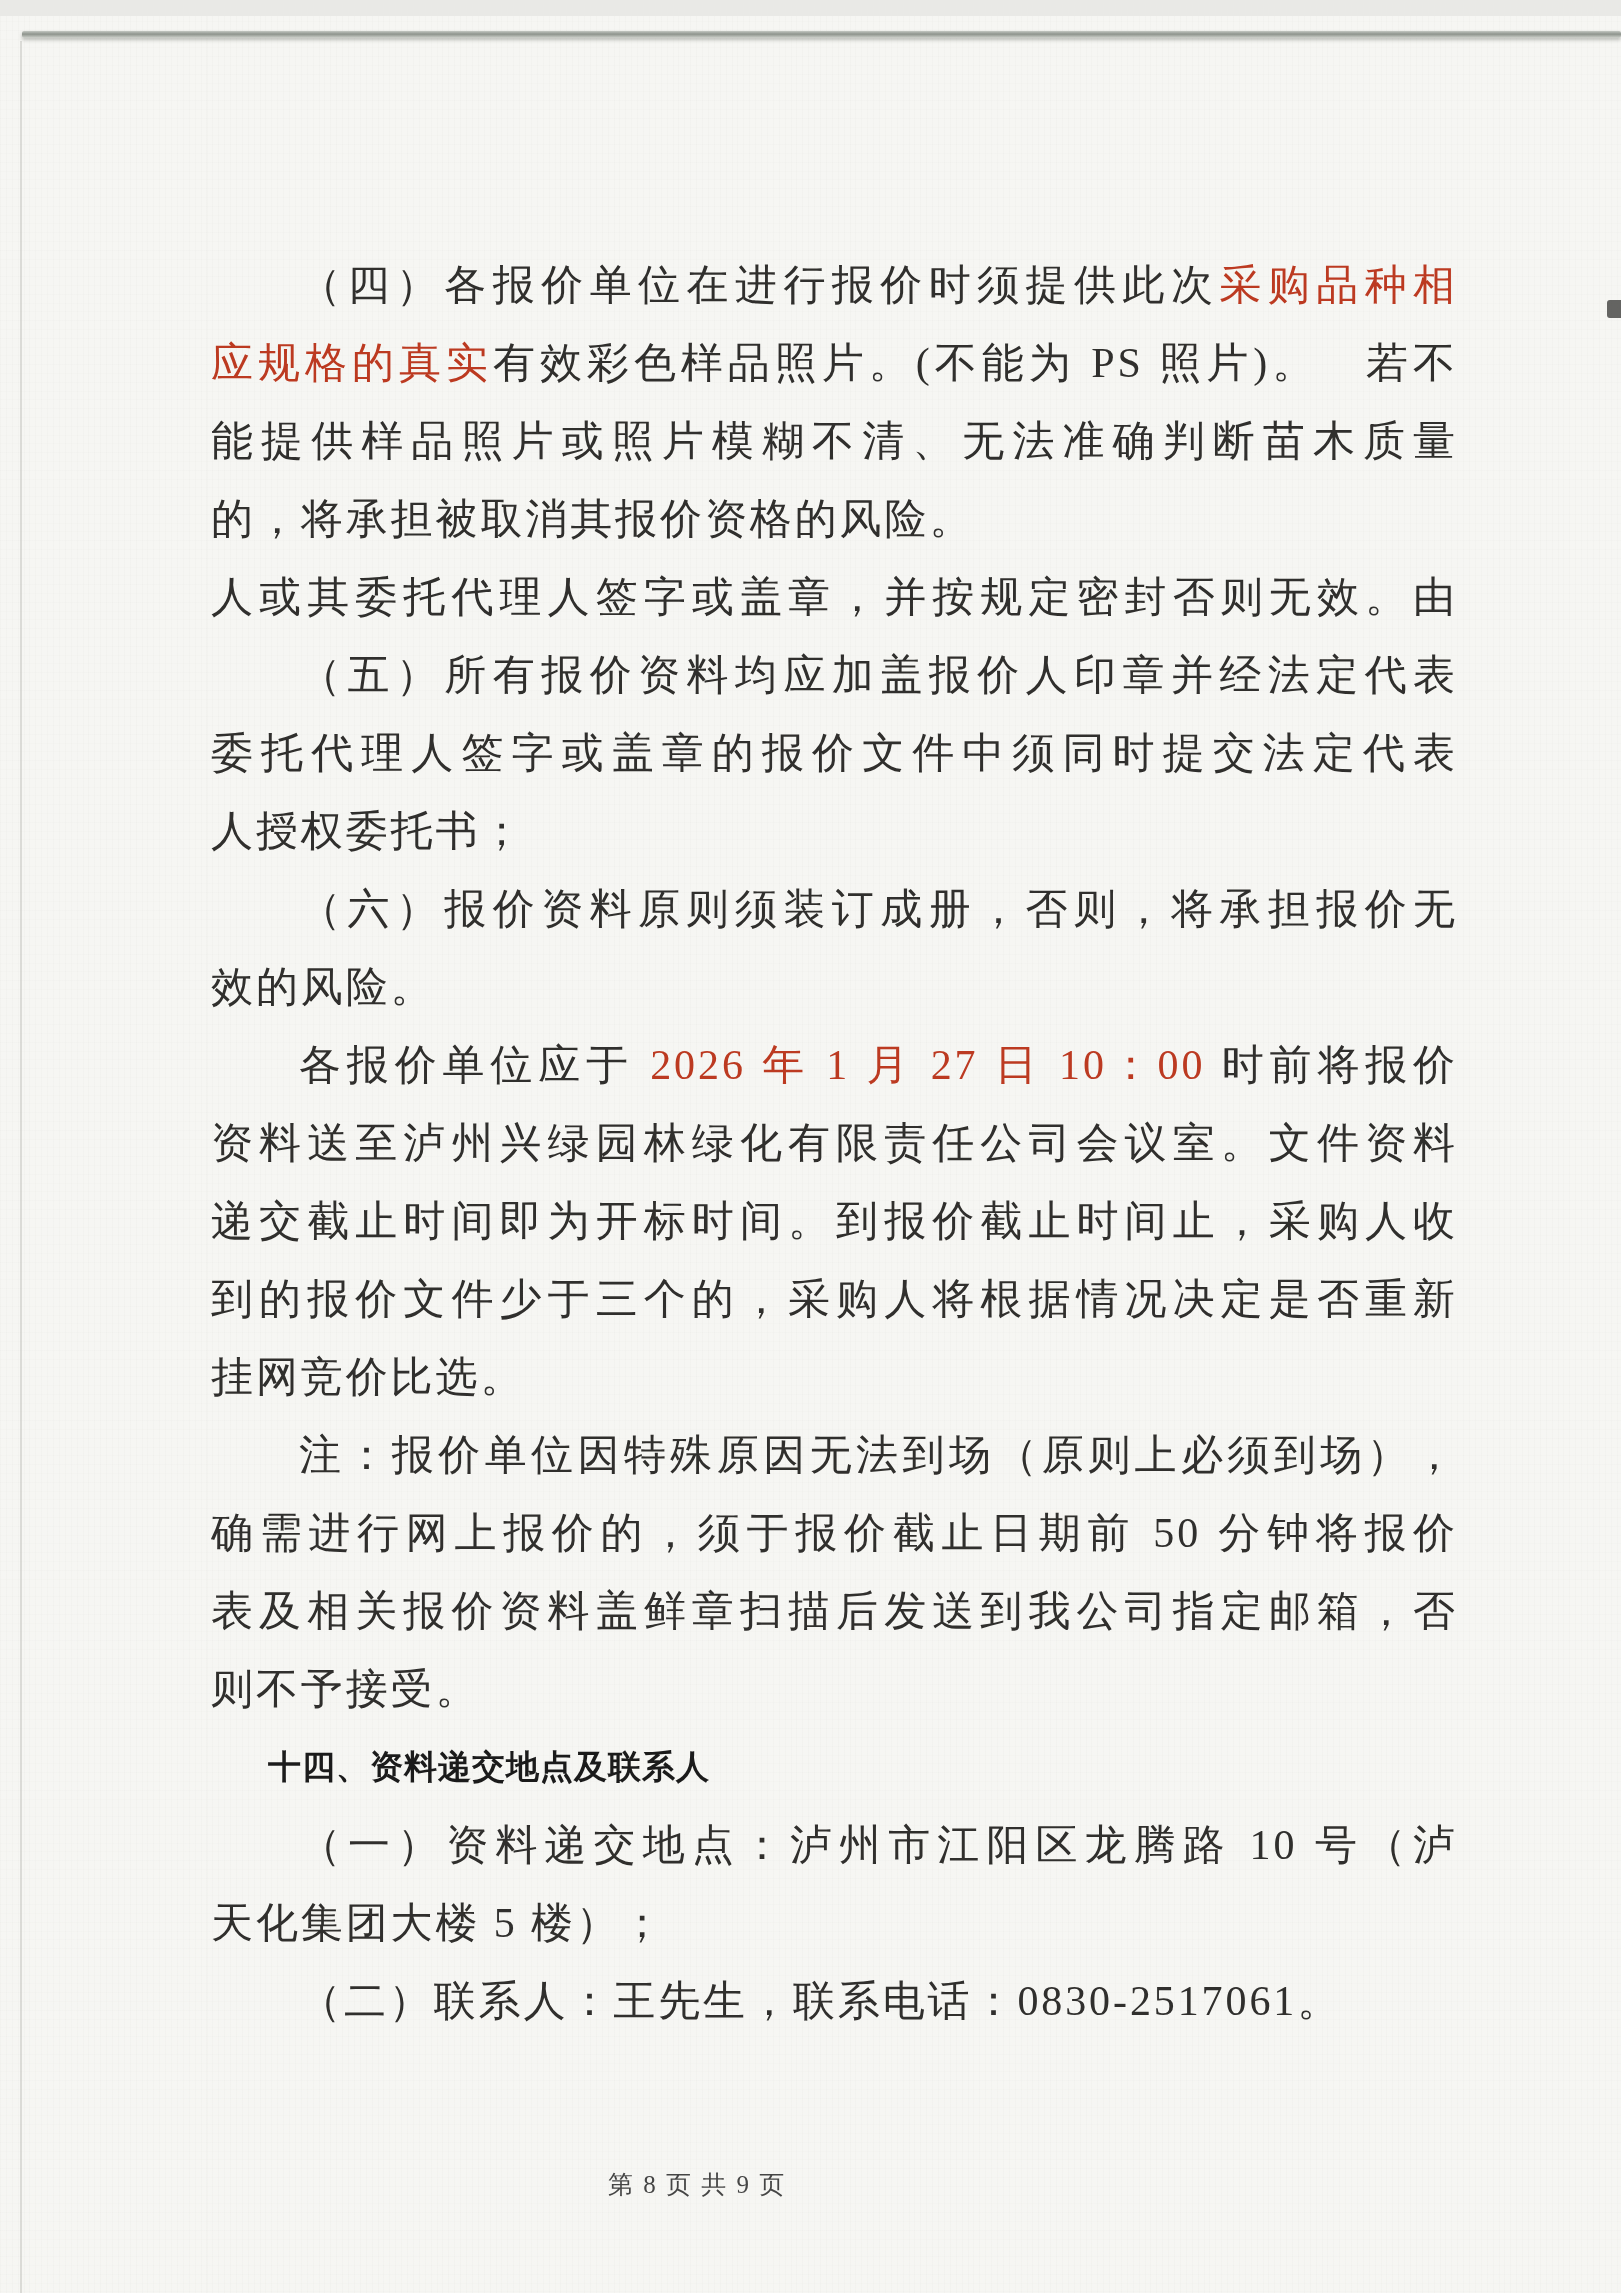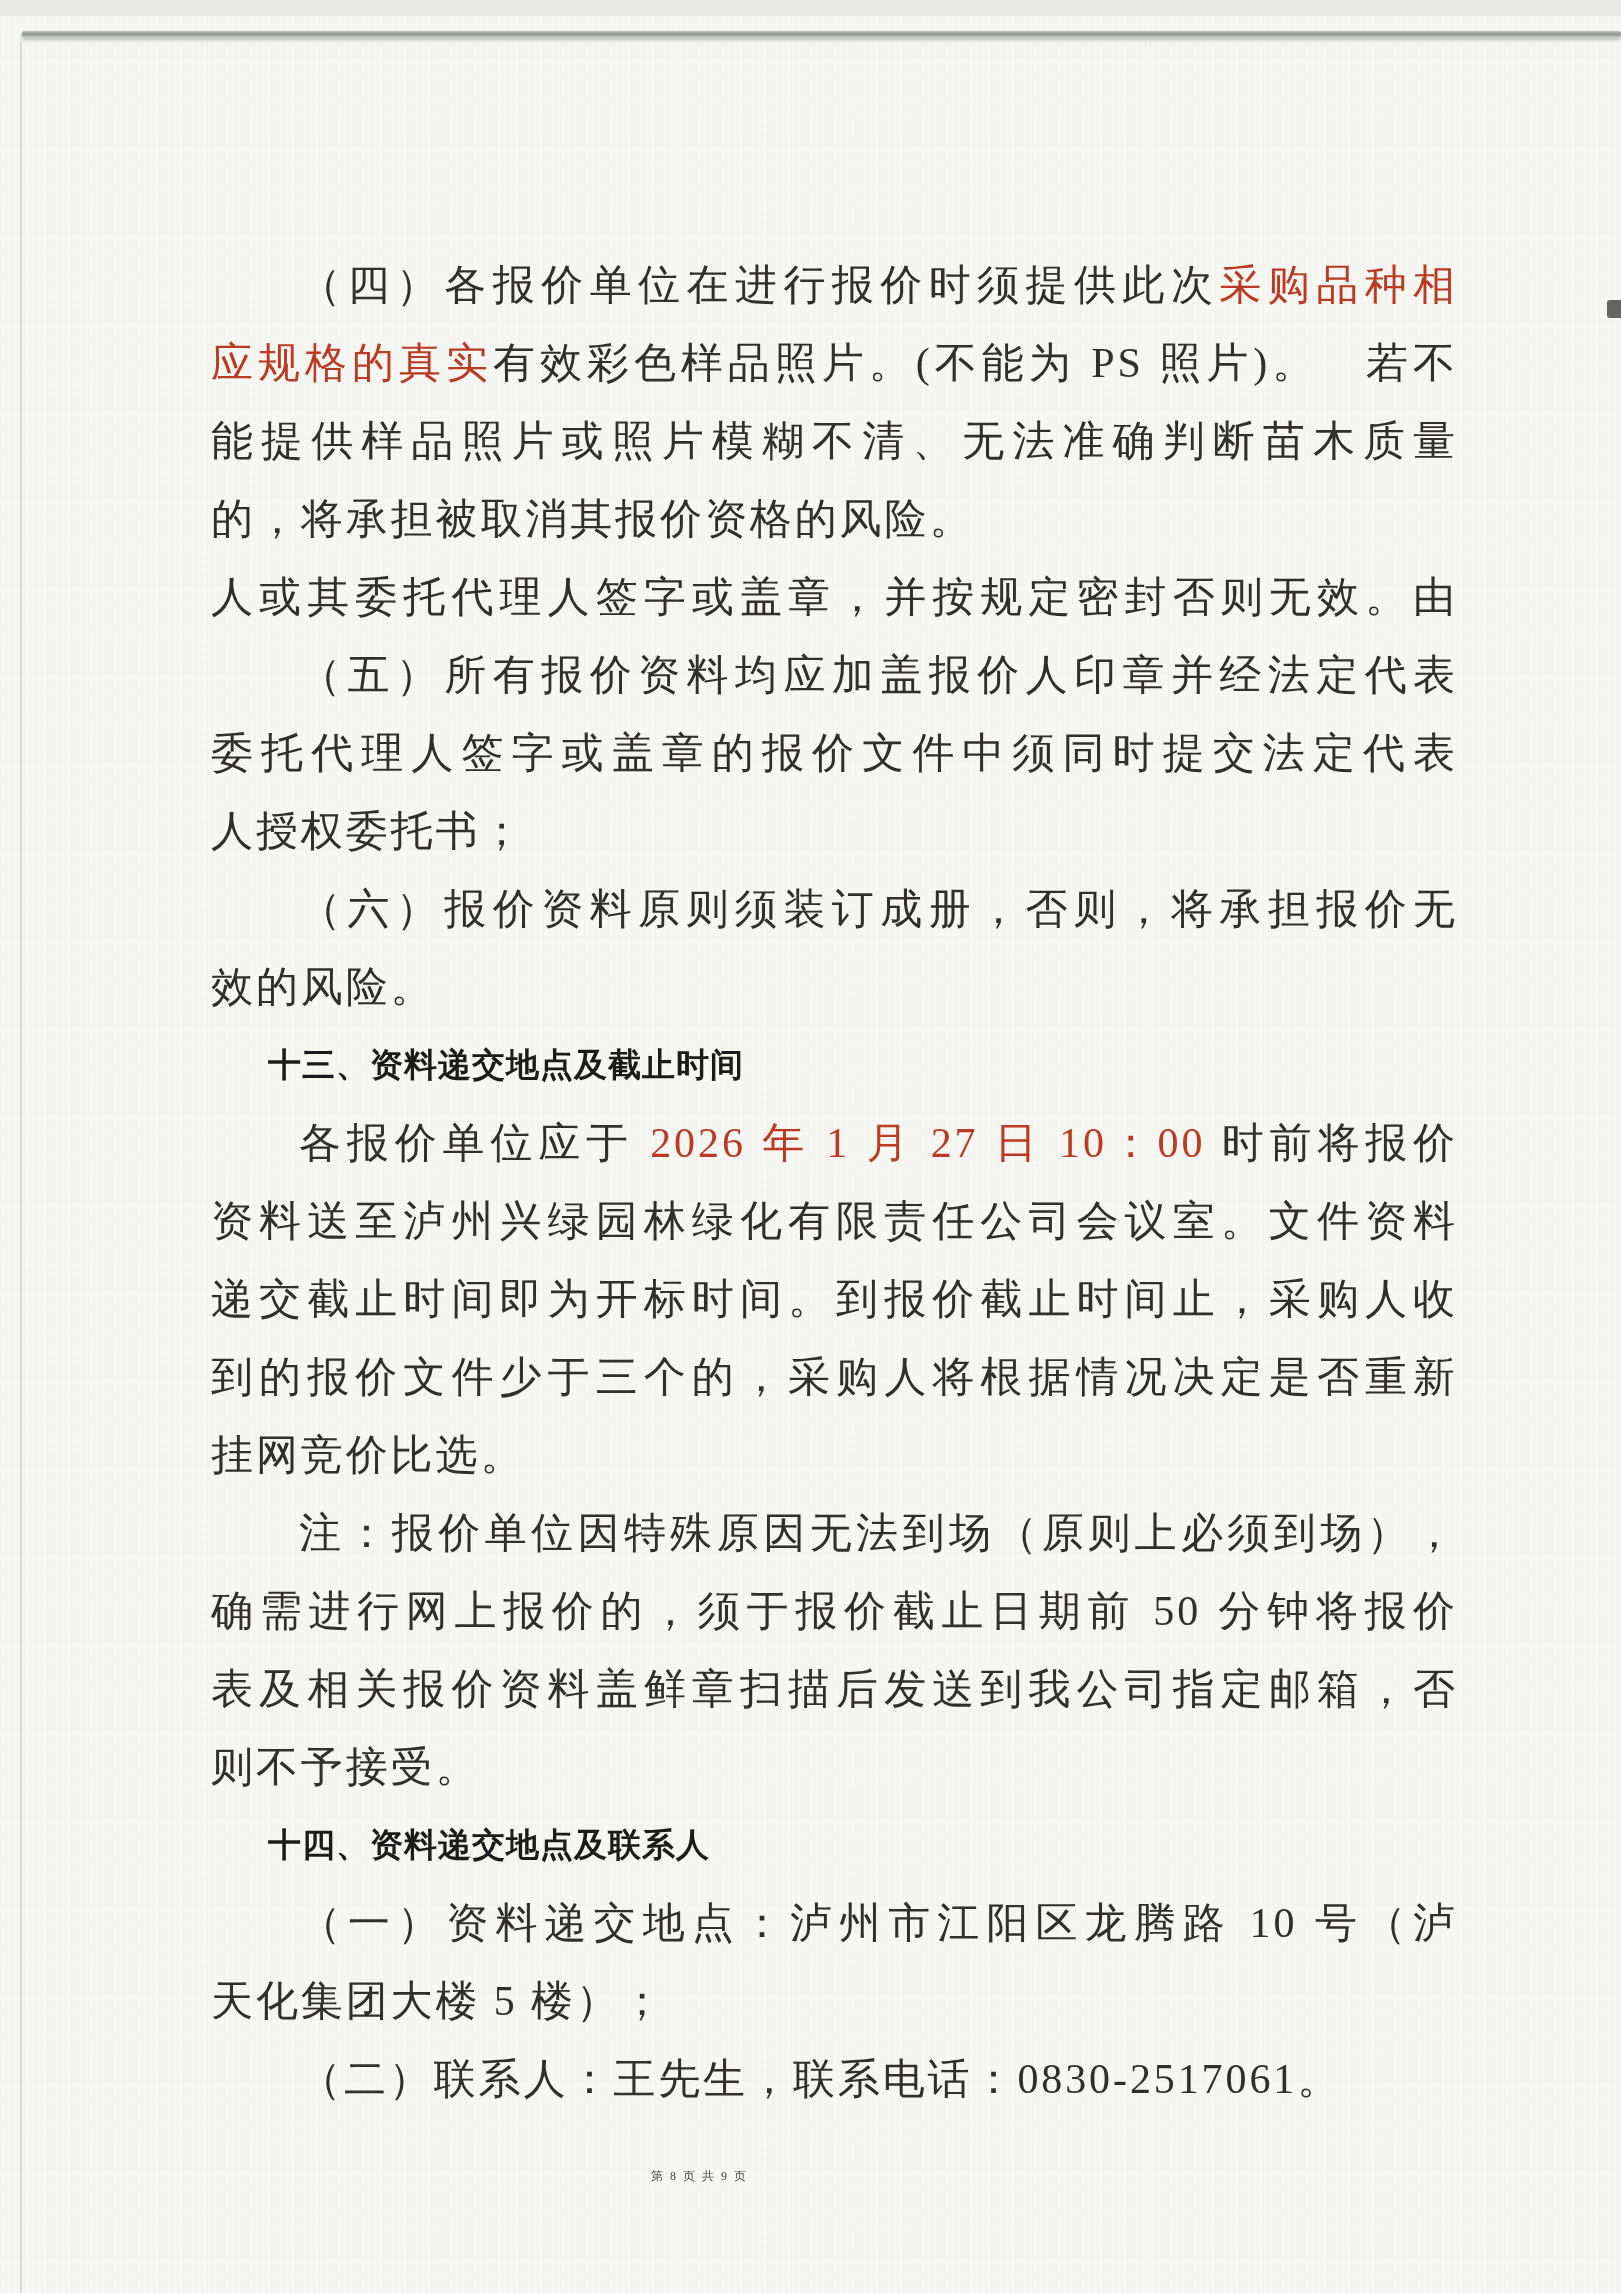--- a/index.html
+++ b/index.html
@@ -60,22 +60,22 @@
   .line.heading{
     font-family:"Liberation Sans","DejaVu Sans",sans-serif;
     font-weight:700;
     font-size:33px;letter-spacing:1px;
     color:#1b1b1b;
     text-indent:57px;
   }
   .red{color:#bc3a21;}
 
   .footer{
-    position:absolute;left:651px;top:2152px;
-    font-size:12px;letter-spacing:2px;color:#454545;
+    position:absolute;left:608px;top:2152px;
+    font-size:25px;letter-spacing:2px;color:#454545;
   }
 </style>
 </head>
 <body>
 
 <div class="page">
   <div class="strip-top"></div>
   <div class="edge-left"></div>
   <div class="mark-right"></div>
 
@@ -83,21 +83,20 @@
       <div class="line indent fill"><span>（四）各报价单位在进行报价时须提供此次</span><span class="red">采购品种相</span></div>
       <div class="line fill"><span class="red">应规格的真实</span><span>有效彩色样品照片。(不能为 PS 照片)。　若不</span></div>
       <div class="line fill"><span>能提供样品照片或照片模糊不清、无法准确判断苗木质量</span></div>
       <div class="line"><span>的，将承担被取消其报价资格的风险。</span></div>
       <div class="line fill"><span>人或其委托代理人签字或盖章，并按规定密封否则无效。由</span></div>
       <div class="line indent fill"><span>（五）所有报价资料均应加盖报价人印章并经法定代表</span></div>
       <div class="line fill"><span>委托代理人签字或盖章的报价文件中须同时提交法定代表</span></div>
       <div class="line"><span>人授权委托书；</span></div>
       <div class="line indent fill"><span>（六）报价资料原则须装订成册，否则，将承担报价无</span></div>
       <div class="line"><span>效的风险。</span></div>
-      <div class="line heading"><span>十三、资料递交地点及截止时间</span></div>
       <div class="line indent fill"><span>各报价单位应于 </span><span class="red">2026 年 1 月 27 日 10：00</span><span> 时前将报价</span></div>
       <div class="line fill"><span>资料送至泸州兴绿园林绿化有限责任公司会议室。文件资料</span></div>
       <div class="line fill"><span>递交截止时间即为开标时间。到报价截止时间止，采购人收</span></div>
       <div class="line fill"><span>到的报价文件少于三个的，采购人将根据情况决定是否重新</span></div>
       <div class="line"><span>挂网竞价比选。</span></div>
       <div class="line indent fill"><span>注：报价单位因特殊原因无法到场（原则上必须到场），</span></div>
       <div class="line fill"><span>确需进行网上报价的，须于报价截止日期前 50 分钟将报价</span></div>
       <div class="line fill"><span>表及相关报价资料盖鲜章扫描后发送到我公司指定邮箱，否</span></div>
       <div class="line"><span>则不予接受。</span></div>
       <div class="line heading"><span>十四、资料递交地点及联系人</span></div>

